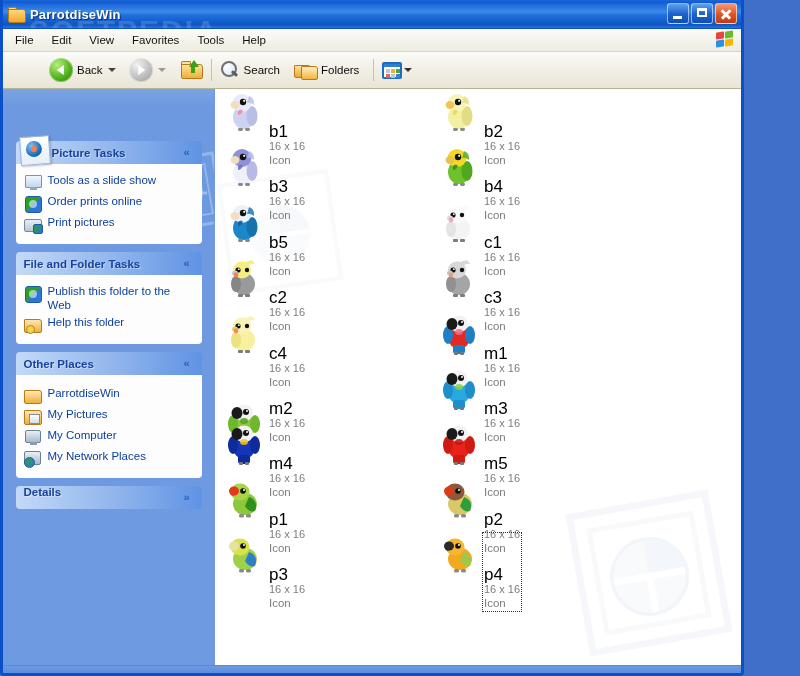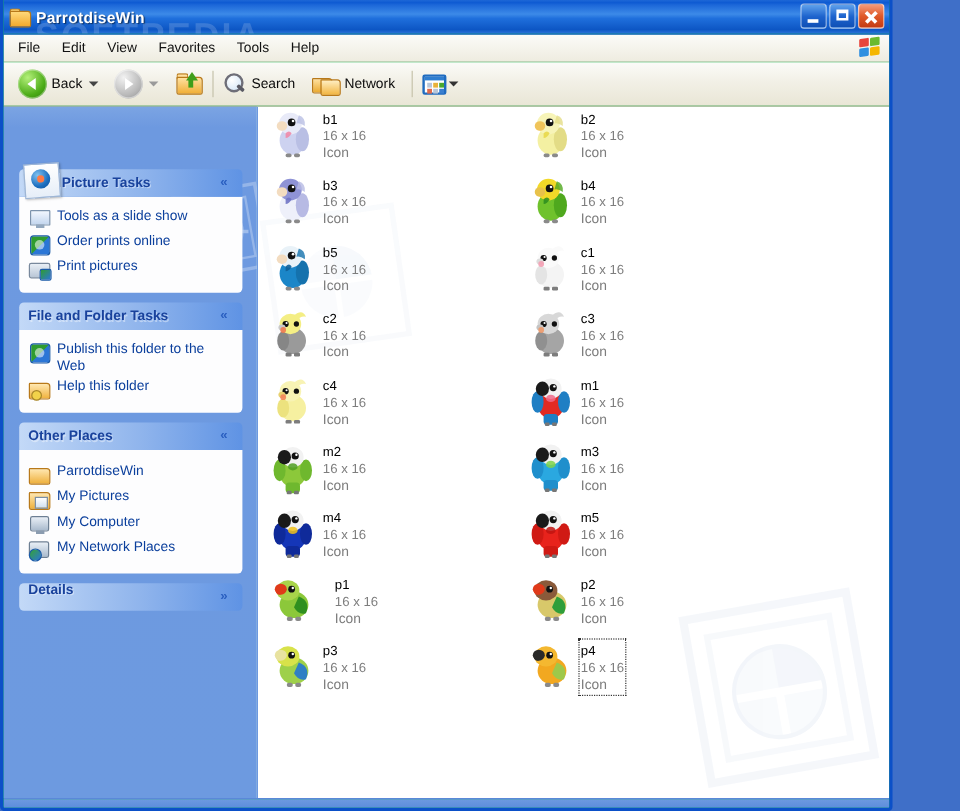--- a/index.html
+++ b/index.html
@@ -83,21 +83,21 @@
   .fq1{left:1px;top:1px;background:#e8453c;transform:skewY(-8deg);}
   .fq2{left:10px;top:0px;background:#6cba2e;transform:skewY(-8deg);}
   .fq3{left:1px;top:9px;background:#2f8fe0;transform:skewY(-8deg);}
   .fq4{left:10px;top:8px;background:#f5b700;transform:skewY(-8deg);}
 
   
   .toolbar{
     height:36px;
     background:linear-gradient(to bottom,#fbfbf8 0%,#f2f0e6 45%,#e9e6d6 100%);
     border-bottom:1px solid #b8b49c;
-    display:flex;align-items:center;position:relative;
+    display:flex;align-items:center;position:relative;padding-left:34px;
   }
   .tb-btn{display:flex;align-items:center;height:30px;padding:0 4px;cursor:default;}
   .tb-label{font-size:11.5px;color:#0a0a0a;margin-left:4px;}
   .circ{width:24px;height:24px;border-radius:50%;position:relative;flex:0 0 auto;}
   .circ.green{background:radial-gradient(circle at 34% 28%,#b4f07a,#4bab16 62%,#2f7a0b);box-shadow:inset 0 0 0 1px rgba(255,255,255,.35);}
   .circ.gray{background:radial-gradient(circle at 34% 28%,#f2f2f2,#b9b9b9 62%,#8f8f8f);box-shadow:inset 0 0 0 1px rgba(255,255,255,.45);}
   .arrow-l,.arrow-r{position:absolute;left:50%;top:50%;width:0;height:0;}
   .arrow-l{transform:translate(-60%,-50%);border-top:5px solid transparent;border-bottom:5px solid transparent;border-right:7px solid #fff;}
   .arrow-r{transform:translate(-40%,-50%);border-top:5px solid transparent;border-bottom:5px solid transparent;border-left:7px solid #fff;}
   .dd-arrow{width:0;height:0;border-left:4px solid transparent;border-right:4px solid transparent;border-top:4px solid #333;margin:0 5px;}
@@ -199,21 +199,21 @@
   .rightpane{
     flex:1;background:#fff;position:relative;overflow:hidden;
     border-left:1px solid #6d99e0;
   }
   .grid{position:relative;padding:8px 0 0 0;}
   .file{
     position:absolute;display:flex;align-items:flex-start;
   }
   .file .bird{width:38px;height:42px;flex:0 0 38px;margin-right:6px;position:relative;}
   .file .meta{padding-top:2px;position:relative;}
-  .file .fname{font-size:11px;color:#000;line-height:14px;}
+  .file .fname{font-size:17px;color:#000;line-height:14px;margin-top:32px;}
   .file .fdim{font-size:11px;color:#7d7d7d;line-height:14px;}
   .file .ftype{font-size:11.5px;color:#7d7d7d;line-height:14px;}
   .file.focused .meta{outline:1px dotted #333;outline-offset:1px;}
   .rp-watermark{
     position:absolute;right:6px;bottom:6px;width:172px;height:172px;opacity:.45;pointer-events:none;
   }
   .rp-watermark2{
     position:absolute;left:-10px;top:68px;width:150px;height:150px;opacity:.35;pointer-events:none;
   }
   
@@ -287,21 +287,21 @@
           <span class="lens"></span>
           <span class="handle"></span>
         </span>
       <span class="tb-label">Search</span>
     </div>
     <div class="tb-btn" style="margin-left:6px;">
       <span class="folders-ico">
           <span class="fa"></span>
           <span class="fb"></span>
         </span>
-      <span class="tb-label">Network</span>
+      <span class="tb-label">Folders</span>
     </div>
     <div class="tb-sep" style="margin-left:10px;"></div>
     <div class="tb-btn">
       <span class="views-ico">
         <span class="vtop"></span>
         <span class="vcell" style="left:2px;top:5px;background:#b9c6d8;"></span>
         <span class="vcell" style="left:7px;top:5px;background:#e8b23a;"></span>
         <span class="vcell" style="left:12px;top:5px;background:#4aa82e;"></span>
         <span class="vcell" style="left:2px;top:10px;background:#e06a4a;"></span>
         <span class="vcell" style="left:7px;top:10px;background:#b9c6d8;"></span>
@@ -710,21 +710,21 @@
                 <ellipse cx="19" cy="19" rx="4" ry="3" fill="#c01410" opacity="0.85"></ellipse>
                 <rect x="14" y="39" width="4" height="3" rx="1" fill="#777"></rect>
                 <rect x="20" y="39" width="4" height="3" rx="1" fill="#777"></rect>
               </svg></div>
             <div class="meta">
               <div class="fname">m5</div>
               <div class="fdim">16 x 16</div>
               <div class="ftype">Icon</div>
             </div>
           </div>
-          <div class="file" style="left: 10px; top: 389.8px; gap: 10px;">
+          <div class="file" style="left: 10px; top: 389.8px;">
             <div class="bird"><svg viewBox="0 0 38 42" width="38" height="42">
                 <ellipse cx="20" cy="25" rx="12" ry="11" fill="#8cc83a"></ellipse>
                 <path d="M24 18 q10 4 6 14 q-6 2 -10 -5 z" fill="#2f8f1f"></path>
                 <ellipse cx="15" cy="13" rx="9.5" ry="8.5" fill="#a8d44a"></ellipse>
                 <ellipse cx="9" cy="12" rx="5" ry="4.6" fill="#e03a1a"></ellipse>
                 <circle cx="18" cy="12" r="2.8" fill="#111"></circle>
                 <circle cx="19" cy="11" r="1" fill="#fff"></circle>
                 <path d="M7 10 q-4 3 -1 6 q3 2 5 -2 z" fill="#e03a1a"></path>
                 <rect x="14" y="35" width="5" height="3.5" rx="1.6" fill="#8a8a8a"></rect>
                 <rect x="21" y="35" width="5" height="3.5" rx="1.6" fill="#8a8a8a"></rect>

